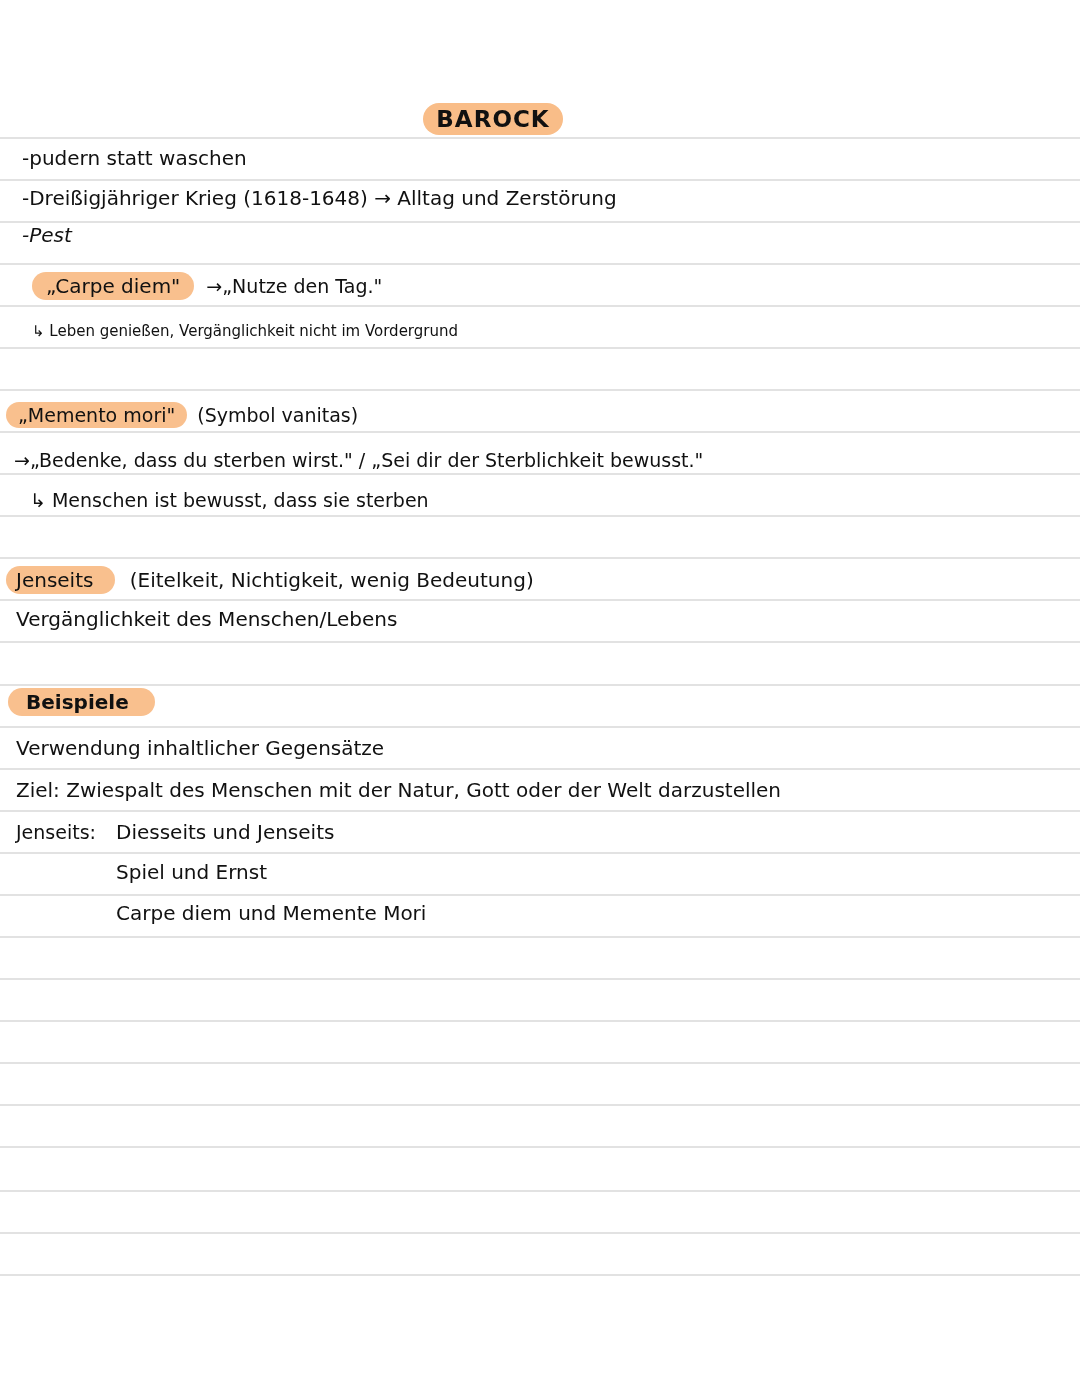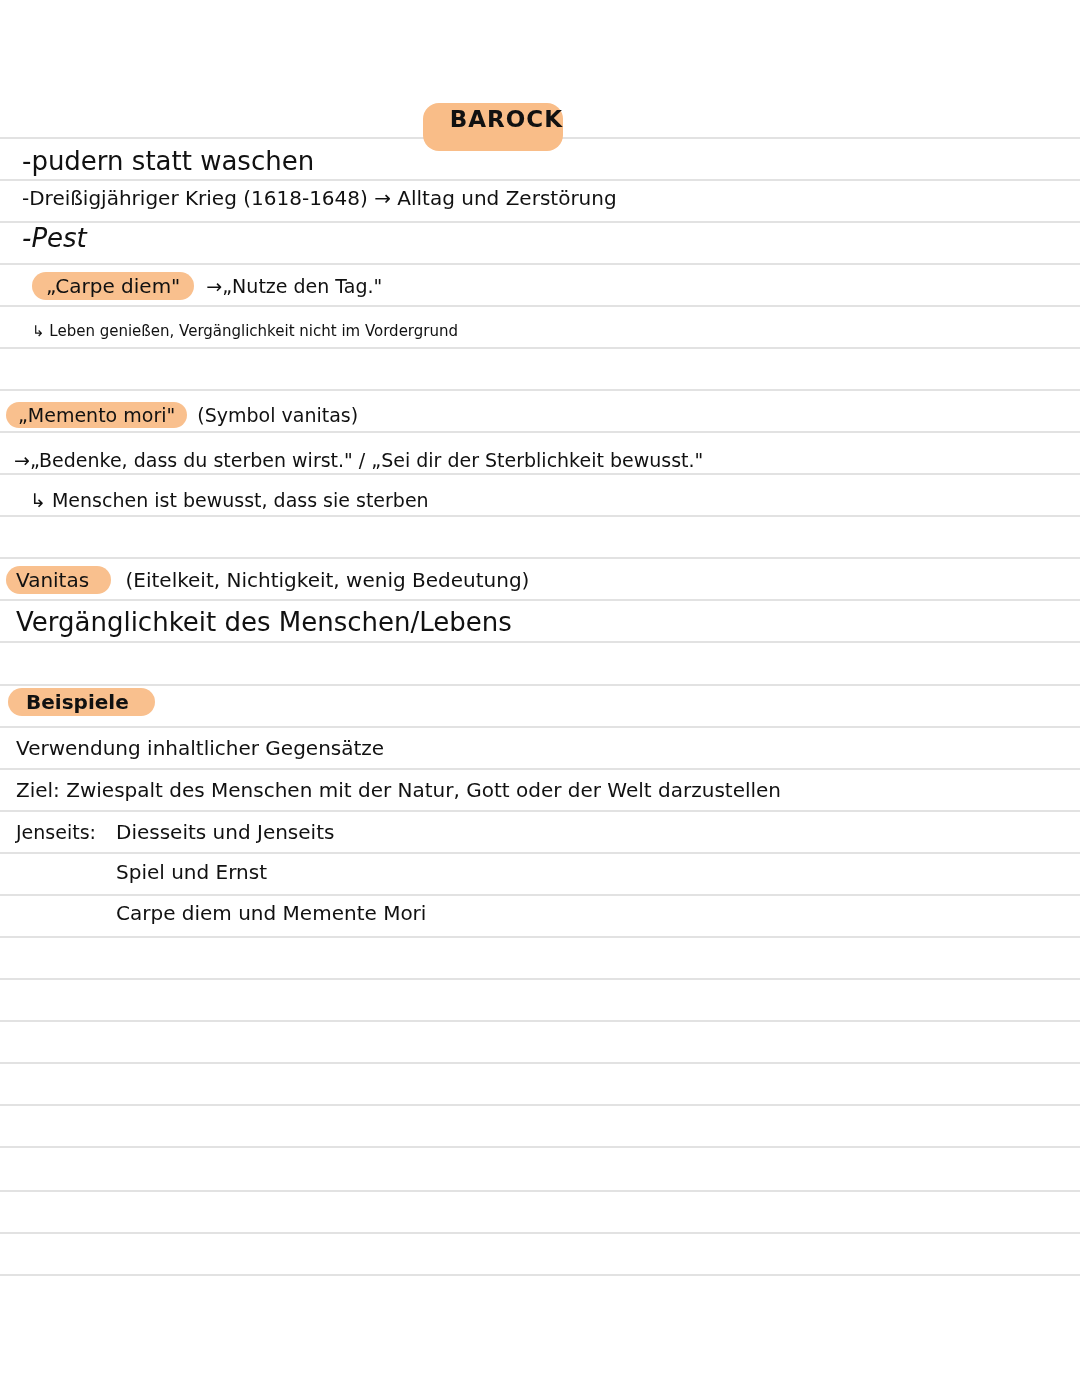--- a/index.html
+++ b/index.html
@@ -1,26 +1,26 @@
 <!DOCTYPE html>
 <html><head>
 <meta charset="utf-8">
 <style>
   html, body { margin:0; padding:0; }
   body { width:1080px; height:1394px; background:#ffffff; position:relative; overflow:hidden;
          font-family:"DejaVu Sans", sans-serif; color:#111; }
   .rule { position:absolute; left:0; width:1080px; height:2px; background:#e2e2e2; }
   .line { position:absolute; white-space:nowrap; color:#111; }
   .pill { display:inline-block; background:#f9c08e; border-radius:16px; padding:2px 14px; }
-  .title { position:absolute; left:423px; top:103px; width:140px; height:48px; background:#f9bd88;
-           border-radius:16px; text-align:right; font-weight:bold; font-size:23px; line-height:32px; letter-spacing:1px; }
+  .title { position:absolute; left:423px; top:103px; width:140px; height:32px; background:#f9bd88;
+           border-radius:16px; text-align:center; font-weight:bold; font-size:23px; line-height:32px; letter-spacing:1px; }
   .f22 { font-size:20px; }
   .f20 { font-size:19px; }
   .f16 { font-size:15px; }
-  .f26 { font-size:26px; }
+  .f26 { font-size:20px; }
 </style>
 </head>
 <body>
 
 <div id="rules">
     <div class="rule" style="top: 137px; background: rgb(226, 226, 226);"></div>
     <div class="rule" style="top: 179px; background: rgb(226, 226, 226);"></div>
     <div class="rule" style="top: 221px; background: rgb(226, 226, 226);"></div>
     <div class="rule" style="top: 263px; background: rgb(226, 226, 226);"></div>
     <div class="rule" style="top: 305px; background: rgb(226, 226, 226);"></div>
@@ -62,21 +62,21 @@
 <div class="line f16" style="left:32px;top:322px;">↳ Leben genießen, Vergänglichkeit nicht im Vordergrund</div>
 
 <div class="line f20" style="left:6px;top:402px;">
   <span class="pill f20" style="padding:2px 12px;">„Memento mori"</span>
   <span style="margin-left:4px;margin-top:48px;">(Symbol vanitas)</span>
 </div>
 <div class="line f20" style="left:14px;top:449px;">→„Bedenke, dass du sterben wirst." / „Sei dir der Sterblichkeit bewusst."</div>
 <div class="line f20" style="left:30px;top:489px;">↳ Menschen ist bewusst, dass sie sterben</div>
 
 <div class="line f22" style="left:6px;top:566px;">
-  <span class="pill f22" style="padding:2px 22px 2px 10px;">Vanitas</span>
+  <span class="pill f22" style="padding:2px 22px 2px 10px;">Jenseits</span>
   <span style="margin-left:8px;margin-top:28px;">(Eitelkeit, Nichtigkeit, wenig Bedeutung)</span>
 </div>
 <div class="line f26" style="left:16px;top:607px;">Vergänglichkeit des Menschen/Lebens</div>
 
 <div class="line f22" style="left:8px;top:688px;">
   <span class="pill f22" style="padding:2px 26px 2px 18px;font-weight:bold;">Beispiele</span>
 </div>
 <div class="line f22" style="left:16px;top:736px;">Verwendung inhaltlicher Gegensätze</div>
 <div class="line f22" style="left:16px;top:778px;">Ziel: Zwiespalt des Menschen mit der Natur, Gott oder der Welt darzustellen</div>
 <div class="line f20" style="left:16px;top:821px;">Jenseits:</div>

